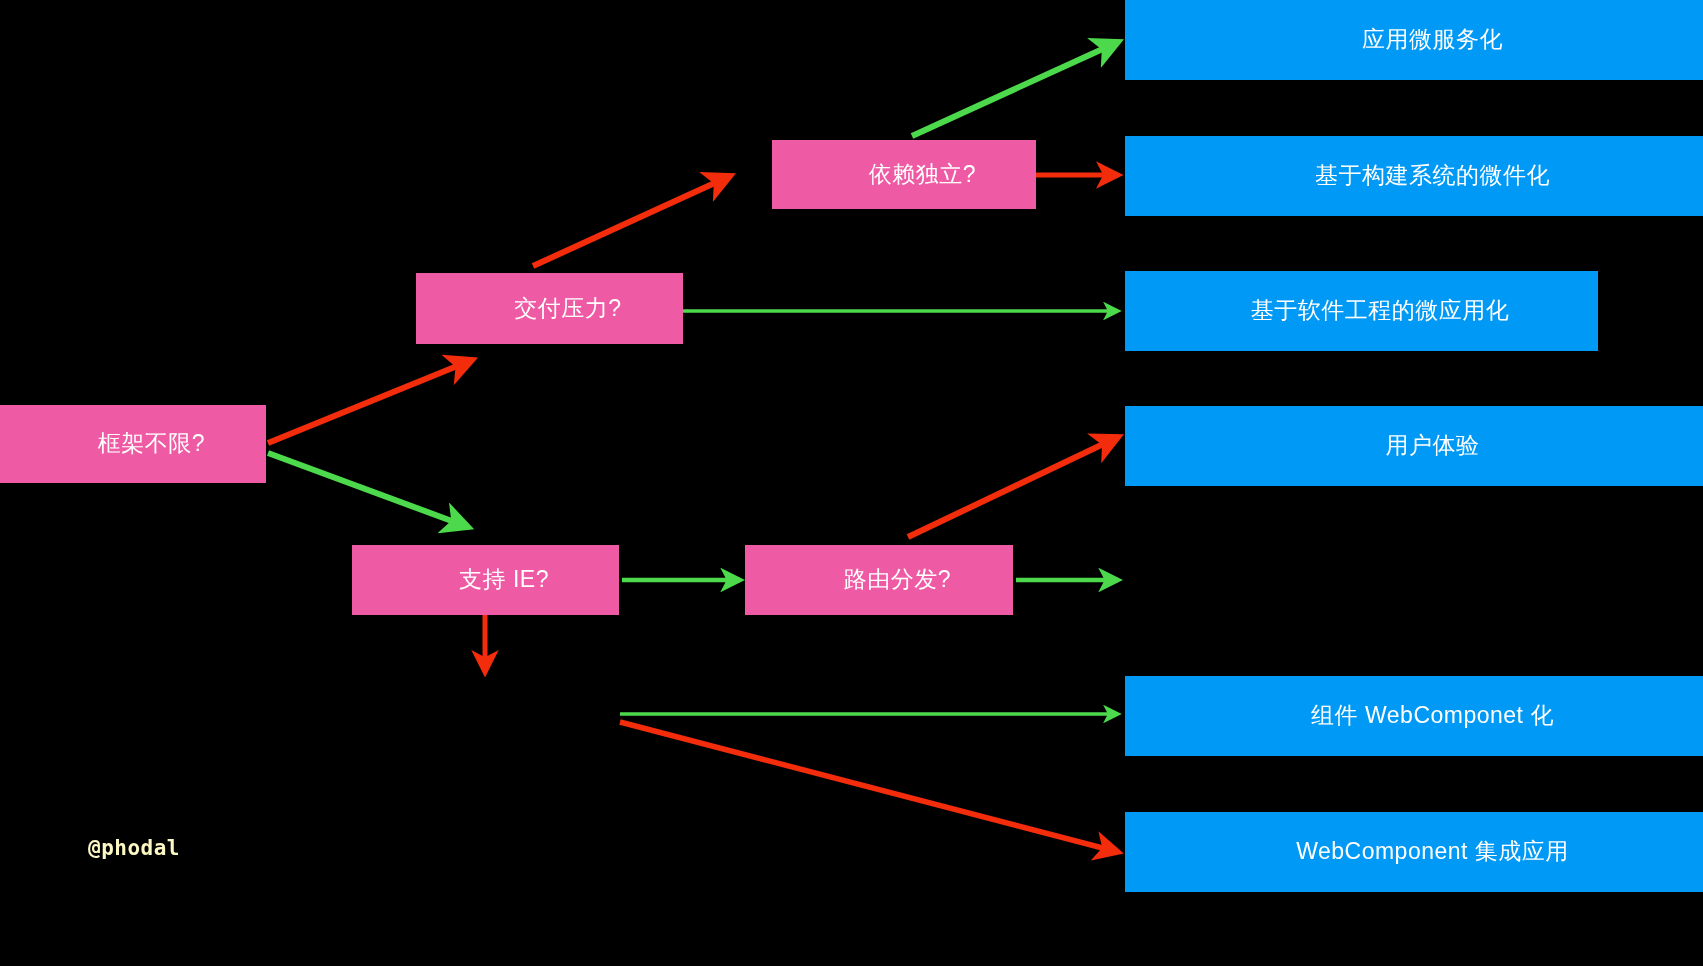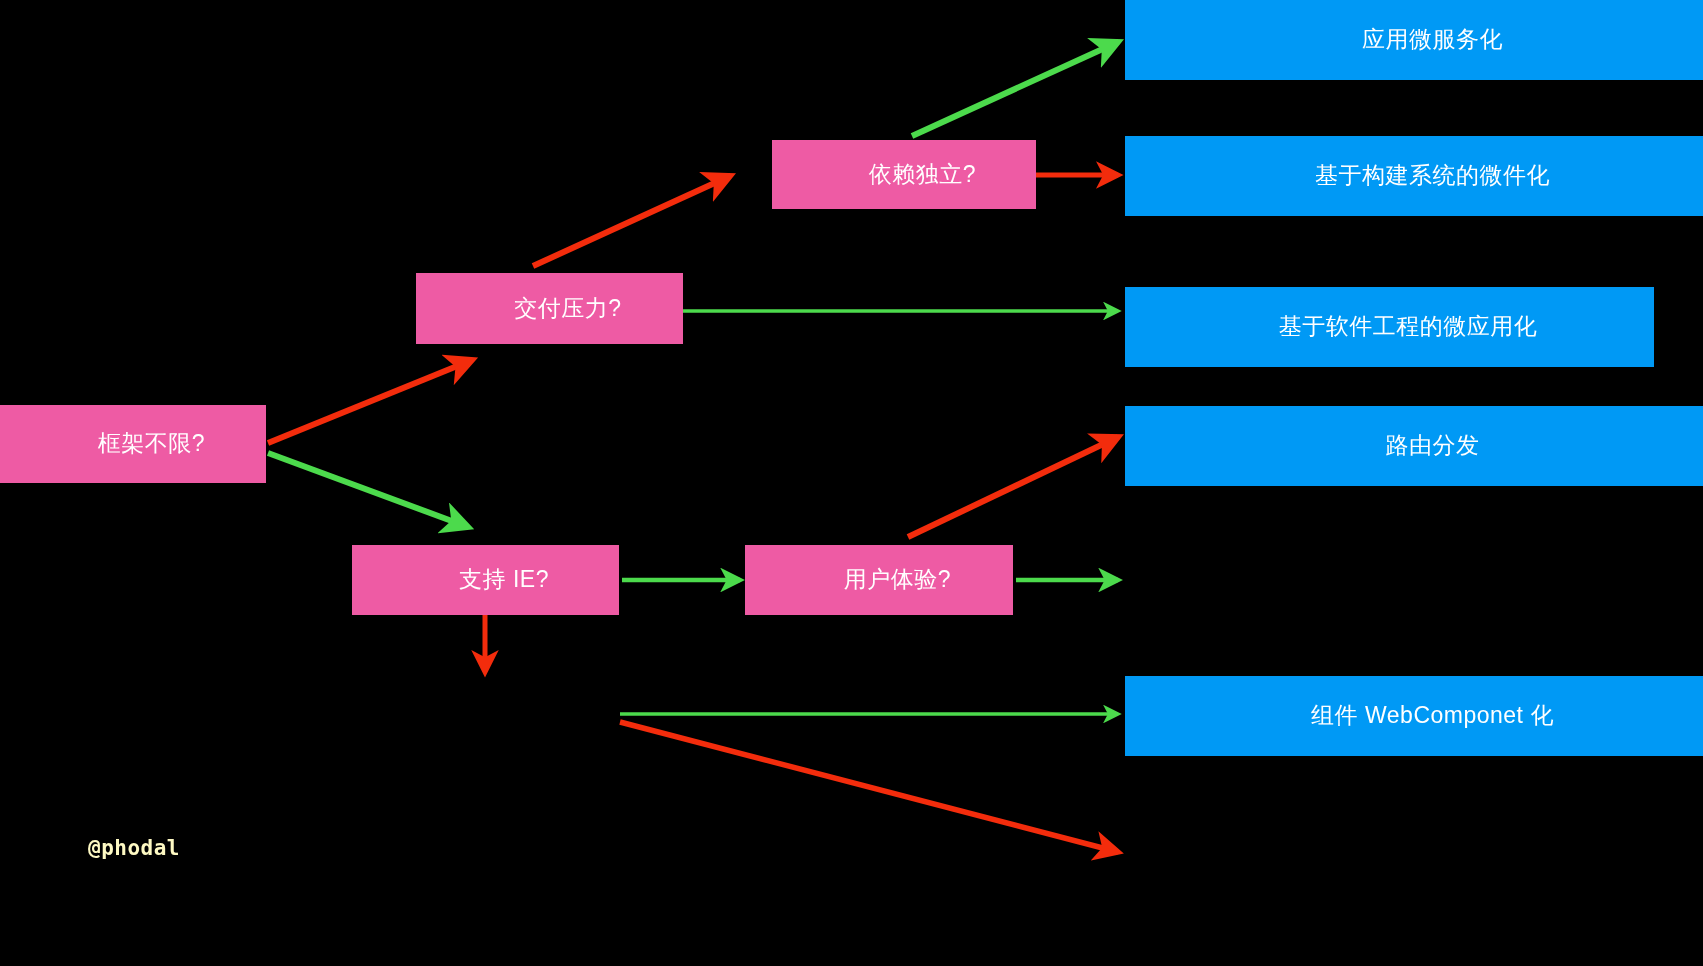--- a/index.html
+++ b/index.html
@@ -105,41 +105,44 @@
 
   <div class="node decision" style="left:744px; top:140px; width:264px; height:69px;margin-left:28px;">
     <span>依赖独立?</span>
   </div>
 
   <div class="node decision" style="left:352px; top:545px; width:267px; height:70px;">
     <span>支持 IE?</span>
   </div>
 
   <div class="node decision" style="left:745px; top:545px; width:268px; height:70px;">
-    <span>用户体验?</span>
+    <span>路由分发?</span>
   </div>
 
 
   <div class="node outcome" style="left:1125px; top:0px; width:578px; height:80px;">
     <span>应用微服务化</span>
   </div>
 
   <div class="node outcome" style="left:1125px; top:136px; width:578px; height:80px;">
     <span>基于构建系统的微件化</span>
   </div>
 
-  <div class="node outcome" style="left:1125px; top:287px; width:529px; height:80px;">
+  <div class="node outcome" style="left:1125px; top:271px; width:473px; height:80px;">
     <span>基于软件工程的微应用化</span>
   </div>
 
   <div class="node outcome" style="left:1125px; top:406px; width:578px; height:80px;">
-    <span>路由分发</span>
+    <span>用户体验</span>
   </div>
 
 
   <div class="node outcome" style="left:1125px; top:676px; width:578px; height:80px;">
     <span>组件 WebComponet 化</span>
   </div>
 
+  <div class="node outcome" style="left:1125px; top:812px; width:578px; height:80px;">
+    <span>WebComponent 集成应用</span>
+  </div>
 
   <div class="signature">@phodal</div>
 
 </div>
 
 </body></html>

